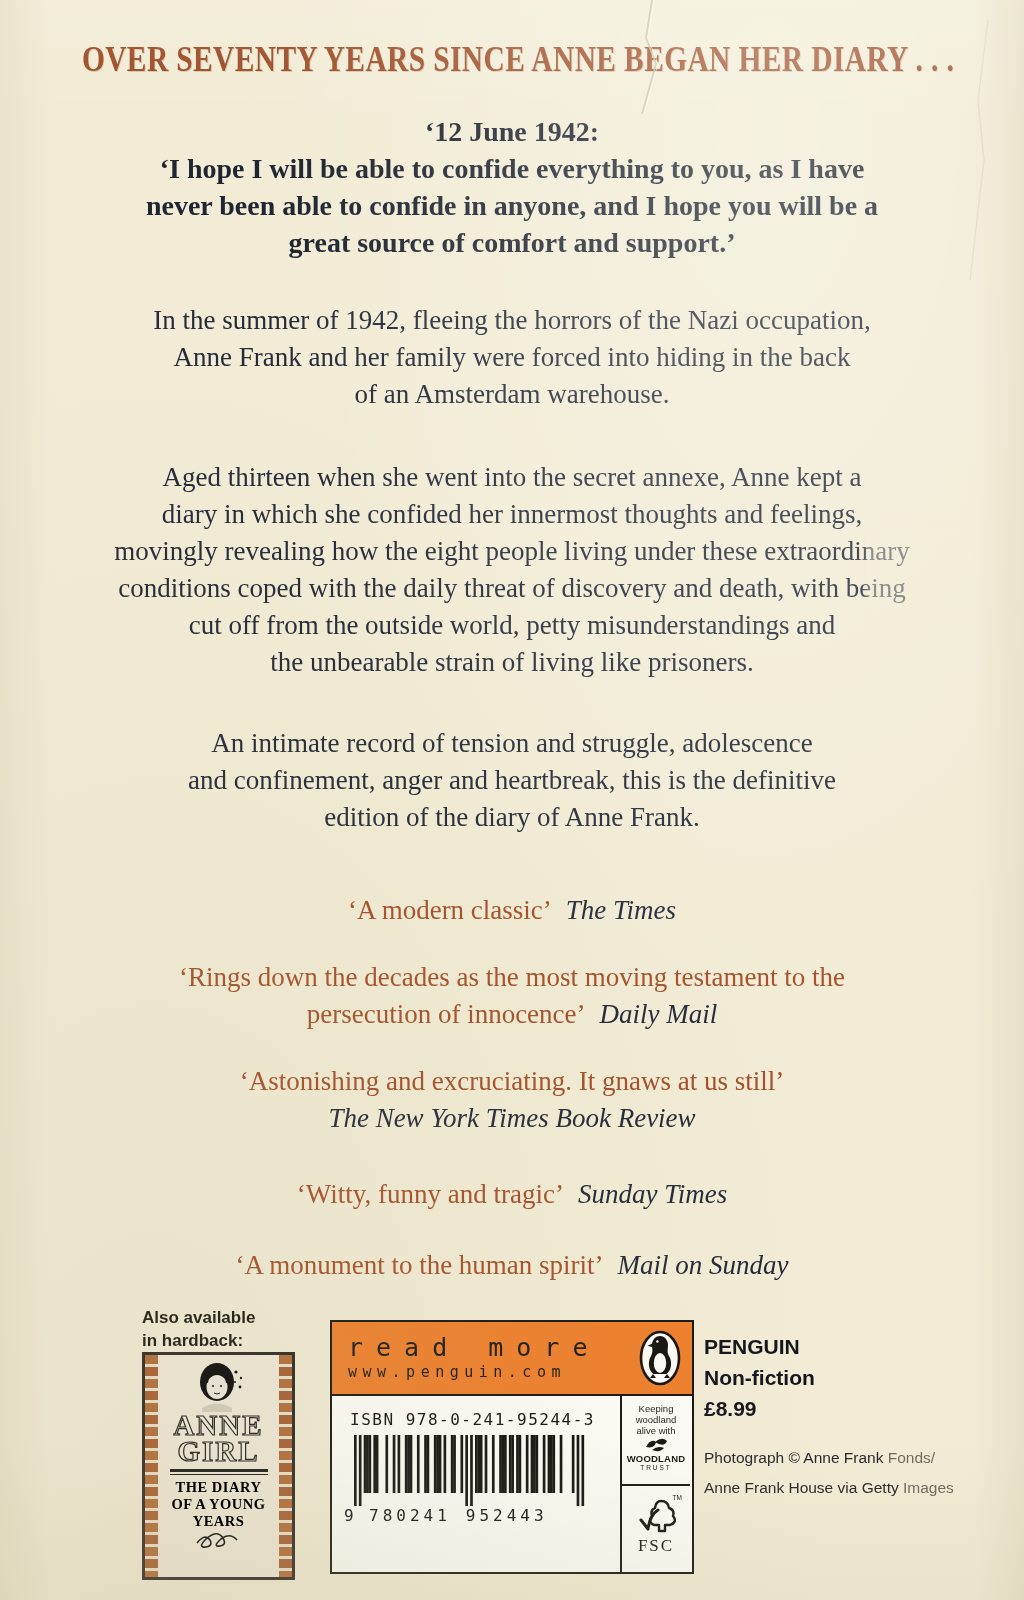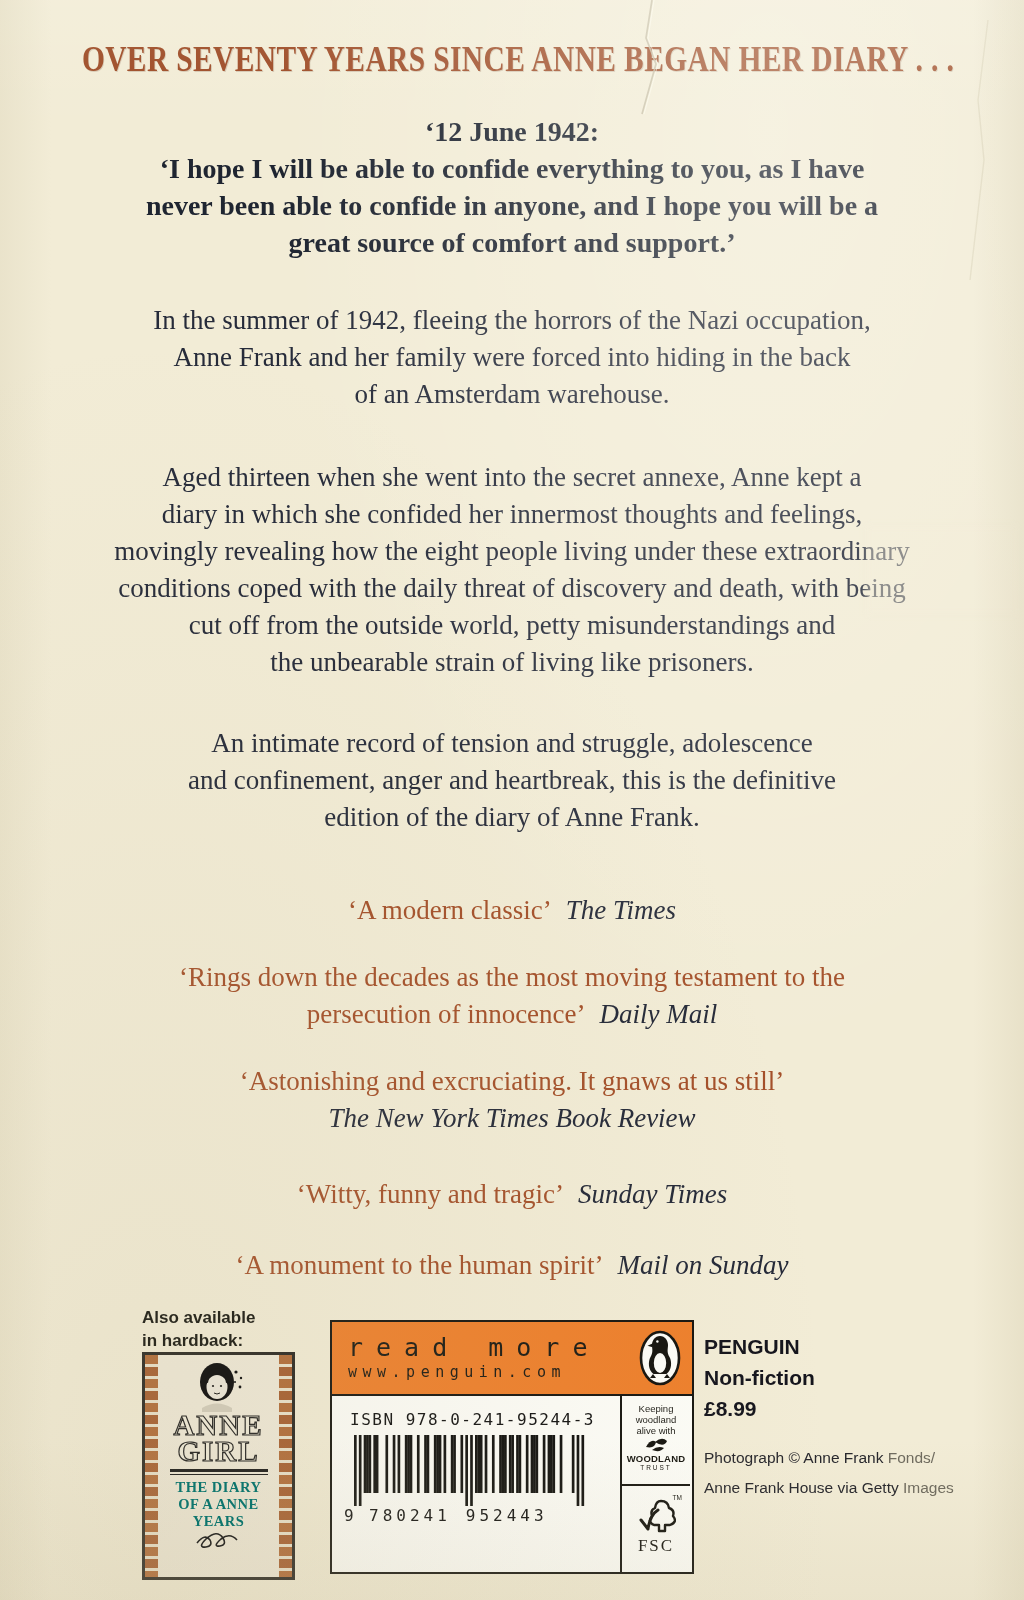--- a/index.html
+++ b/index.html
@@ -66,21 +66,21 @@
     background:repeating-linear-gradient(180deg,#b06a37 0 9px,#e9e1cb 9px 12px,#a55d2f 12px 21px,#e9e1cb 21px 24px);}
   .mini-cover .stripe.left{left:0;}
   .mini-cover .stripe.right{right:0;}
   .mini-cover .cv-inner{position:relative;z-index:2;text-align:center;padding-top:5px;}
   .cv-author{
     font-weight:bold;font-size:29px;line-height:26px;letter-spacing:2px;
     color:rgba(244,239,223,.15);
     -webkit-text-stroke:1.2px #33312c;
   }
   .cv-rule{width:98px;margin:5px auto 4px;border-top:3px solid #2e2c27;border-bottom:1px solid #2e2c27;height:2px;}
-  .cv-title{font-weight:bold;font-size:14.5px;line-height:17px;letter-spacing:.5px;color:#0f766e;}
+  .cv-title{font-weight:bold;font-size:14.5px;line-height:17px;letter-spacing:.5px;color:#000000;}
   .cv-flourish{margin-top:2px;}
 
   
   .pg-block{
     position:absolute;left:330px;top:1320px;width:364px;
     border:2px solid #15140f;background:#fdfdf8;box-sizing:border-box;
     font-family:"DejaVu Sans Mono","Liberation Mono",monospace;
   }
   .pg-orange{
     height:74px;background:#ee7f2b;border-bottom:2px solid #15140f;
@@ -206,21 +206,21 @@
           <path d="M14,48 q15,-9 30,0 l0,4 -30,0 z" fill="#cfc8b4"></path>
           <circle cx="48" cy="12" r="1.6" fill="#1d1b18"></circle>
           <circle cx="53" cy="18" r="1.2" fill="#1d1b18"></circle>
           <circle cx="47" cy="22" r="1" fill="#1d1b18"></circle>
           <circle cx="52" cy="27" r="1.4" fill="#1d1b18"></circle>
         </svg>
         <div class="cv-author">ANNE</div>
         <div class="cv-author">GIRL</div>
         <div class="cv-rule"></div>
         <div class="cv-title">THE DIARY</div>
-        <div class="cv-title">OF A ANNE</div>
+        <div class="cv-title">OF A YOUNG</div>
         <div class="cv-title">YEARS</div>
         <svg class="cv-flourish" width="56" height="20" viewBox="0 0 56 20" style="margin:2px auto 0;">
           <path d="M6,11 q8,-10 13,-3 q3,6 -4,7 q-9,1 0,-8 q11,-10 17,-1 q4,7 -3,8 q-8,1 1,-7 q9,-7 16,1" stroke="#2e2c27" stroke-width="1.6" fill="none"></path>
         </svg>
       </div>
     </div>
 
     <div class="pg-block">
       <div class="pg-orange">
         <div class="rm-lines">

